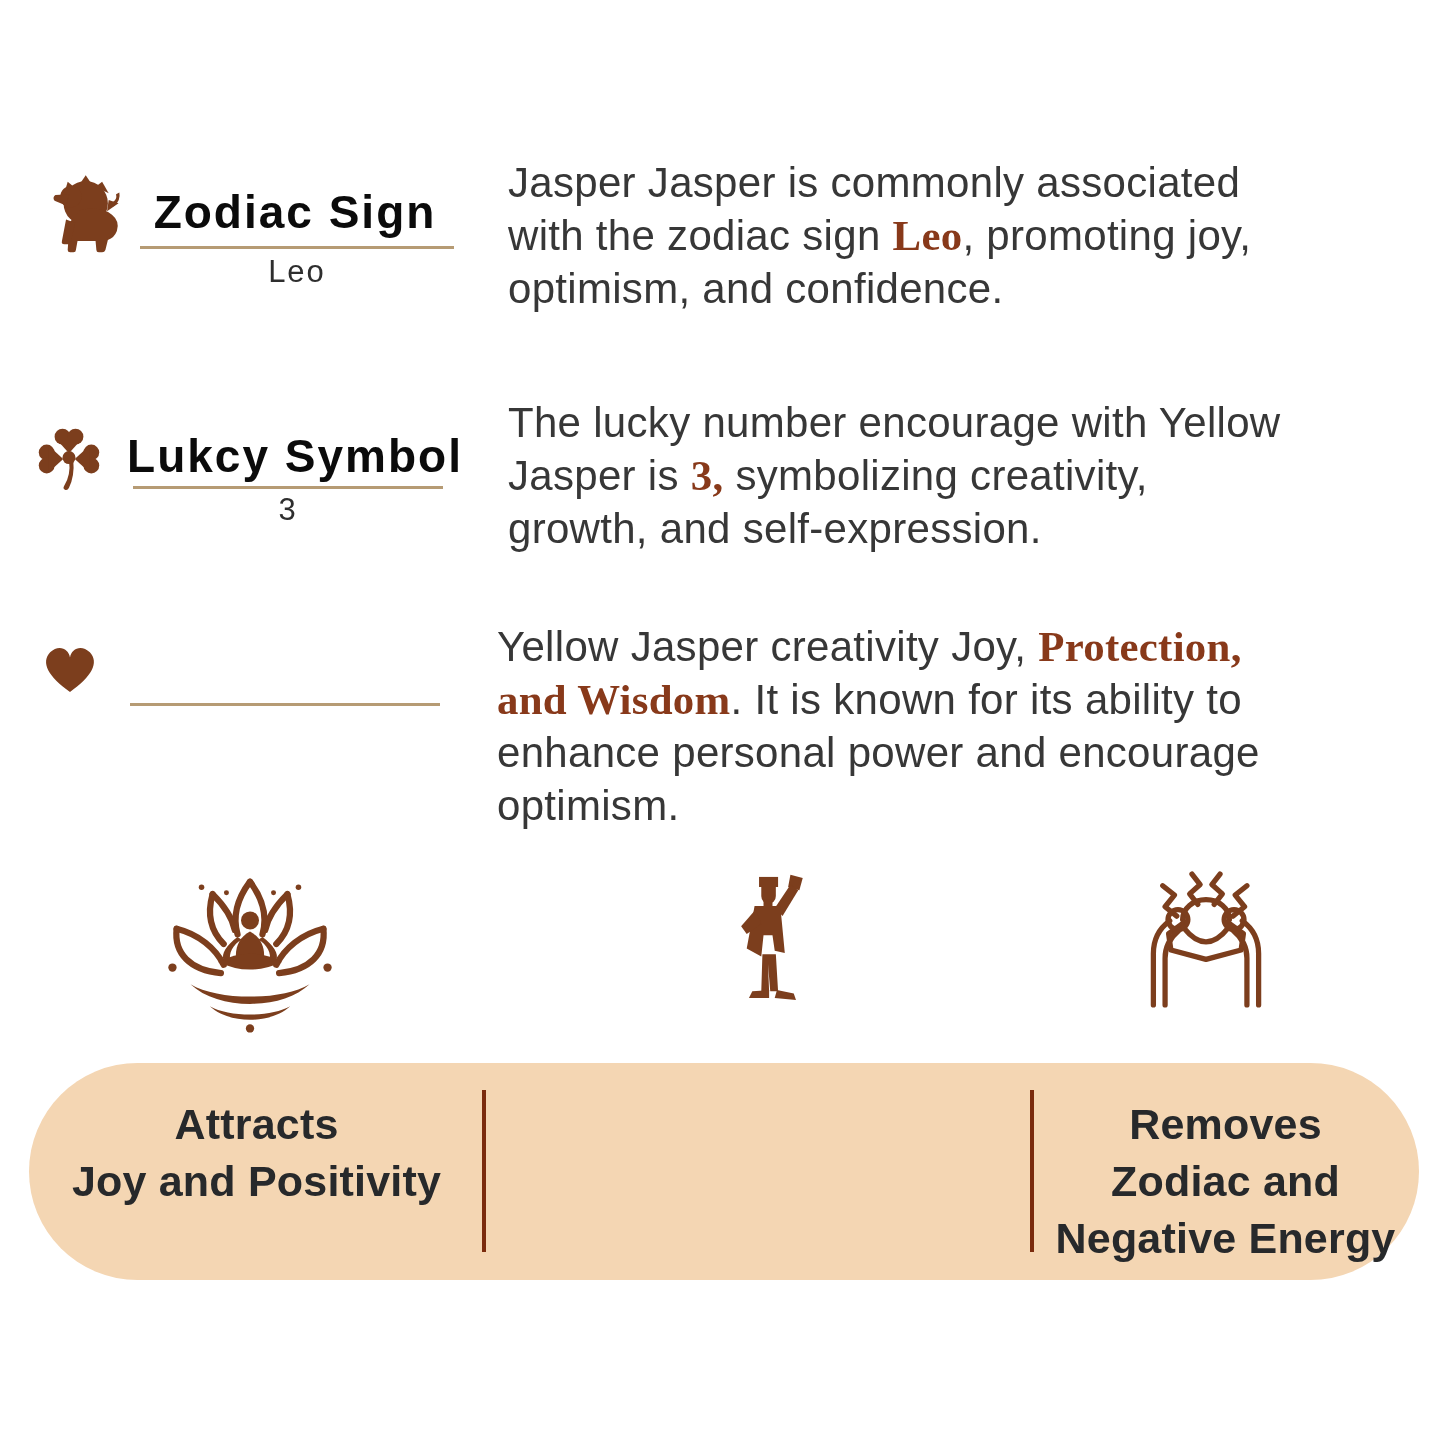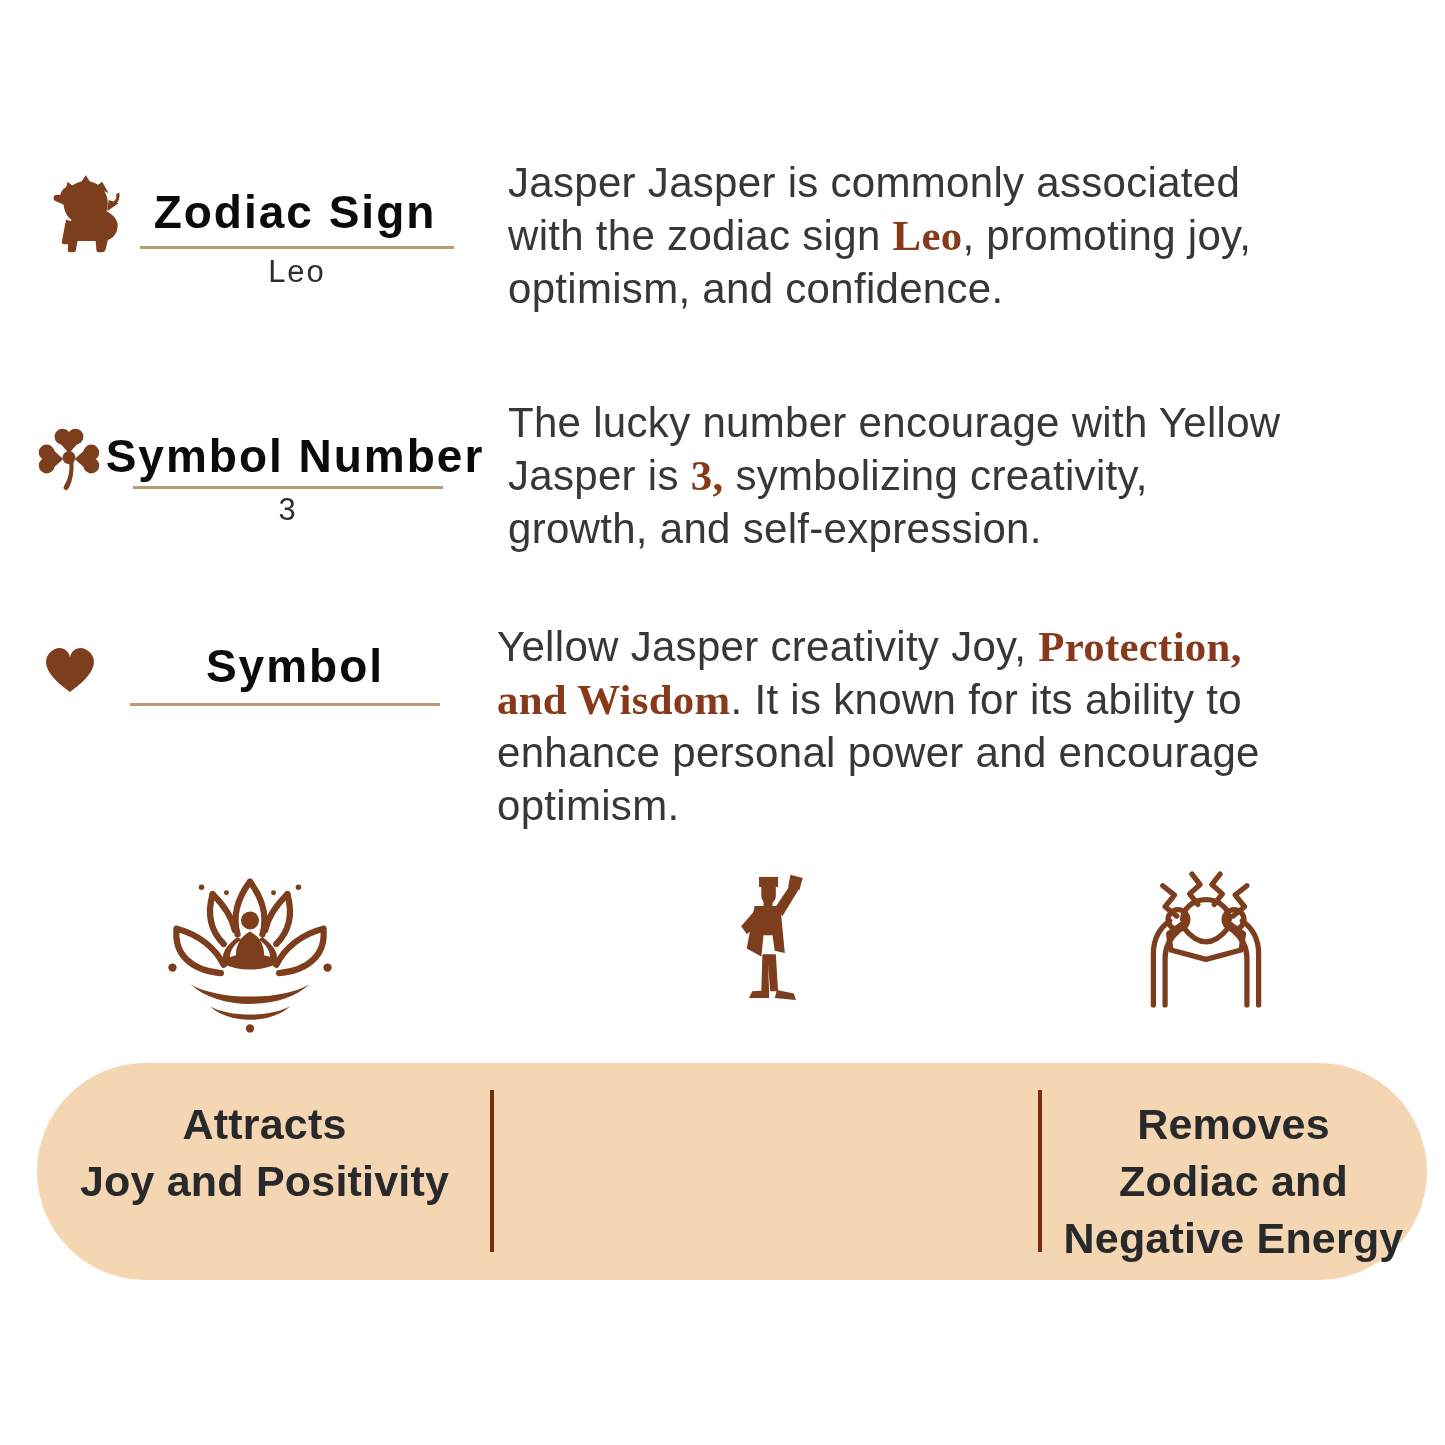--- a/index.html
+++ b/index.html
@@ -32,21 +32,21 @@
   .para{
     font-size:42px;line-height:53px;color:var(--body);letter-spacing:0.3px;
     white-space:pre-line;width:950px;
   }
   .para .accent{
     font-family:"Liberation Serif",serif;font-weight:bold;color:var(--accent);
     font-size:1.02em;
   }
   .banner{
     background:var(--banner-bg);border-radius:110px;
-    left:37px;top:1063px;width:1390px;height:217px;
+    left:29px;top:1063px;width:1390px;height:217px;
   }
   .banner-col{
     position:absolute;top:33px;text-align:center;color:var(--banner-text);
     font-weight:bold;font-size:43px;line-height:57px;white-space:pre-line;
     letter-spacing:0.2px;
   }
   .banner-divider{
     position:absolute;width:4px;background:var(--divider);top:27px;height:162px;
   }
 </style>
@@ -85,33 +85,32 @@
       <circle cx="19" cy="41" r="11"></circle>
       <circle cx="19" cy="59" r="11"></circle>
       <polygon points="21,31 21,69 42,50"></polygon>
       <circle cx="81" cy="41" r="11"></circle>
       <circle cx="81" cy="59" r="11"></circle>
       <polygon points="79,31 79,69 58,50"></polygon>
       <circle cx="50" cy="48" r="9"></circle>
       <path d="M50 52 q3 20 -7 36 q-2 4 2 5 q3 1 5 -3 q8 -17 6 -38 z"></path>
     </svg>
   </div>
-  <div class="abs sec-title" style="left:100px;top:430px;width:390px;">Symbol Number</div>
+  <div class="abs sec-title" style="left:100px;top:430px;width:390px;">Lukcy Symbol</div>
   <div class="abs sec-underline" style="left:133px;top:486px;width:310px;"></div>
   <div class="abs sec-value" style="left:133px;top:492px;width:310px;">3</div>
   <div class="abs para" style="left:508px;top:396px;"><span>The lucky number encourage with Yellow
 Jasper is </span><span class="accent">3,</span><span> symbolizing creativity,
 growth, and self-expression.</span></div>
 
   <div class="abs icon" style="left:38px;top:638px;width:64px;height:58px;">
     <svg viewBox="0 0 100 90" fill="currentColor">
       <path d="M50 84 C16 60 4 38 19 22 C32 9 48 16 50 30 C52 16 68 9 81 22 C96 38 84 60 50 84 Z"></path>
     </svg>
   </div>
-  <div class="abs sec-title" style="left:140px;top:640px;width:310px;">Symbol</div>
   <div class="abs sec-underline" style="left:130px;top:703px;width:310px;"></div>
   <div class="abs para" style="left:497px;top:620px;"><span>Yellow Jasper creativity Joy, </span><span class="accent">Protection,
 and Wisdom</span><span>. It is known for its ability to
 enhance personal power and encourage
 optimism.</span></div>
 
   <div class="abs icon" style="left:160px;top:872px;width:180px;height:162px;">
     <svg viewBox="0 0 130 115">
       <g stroke="currentColor" fill="none" stroke-width="4.5" stroke-linecap="round">
         <path d="M65 6 C56 18 52 30 56 44"></path>

